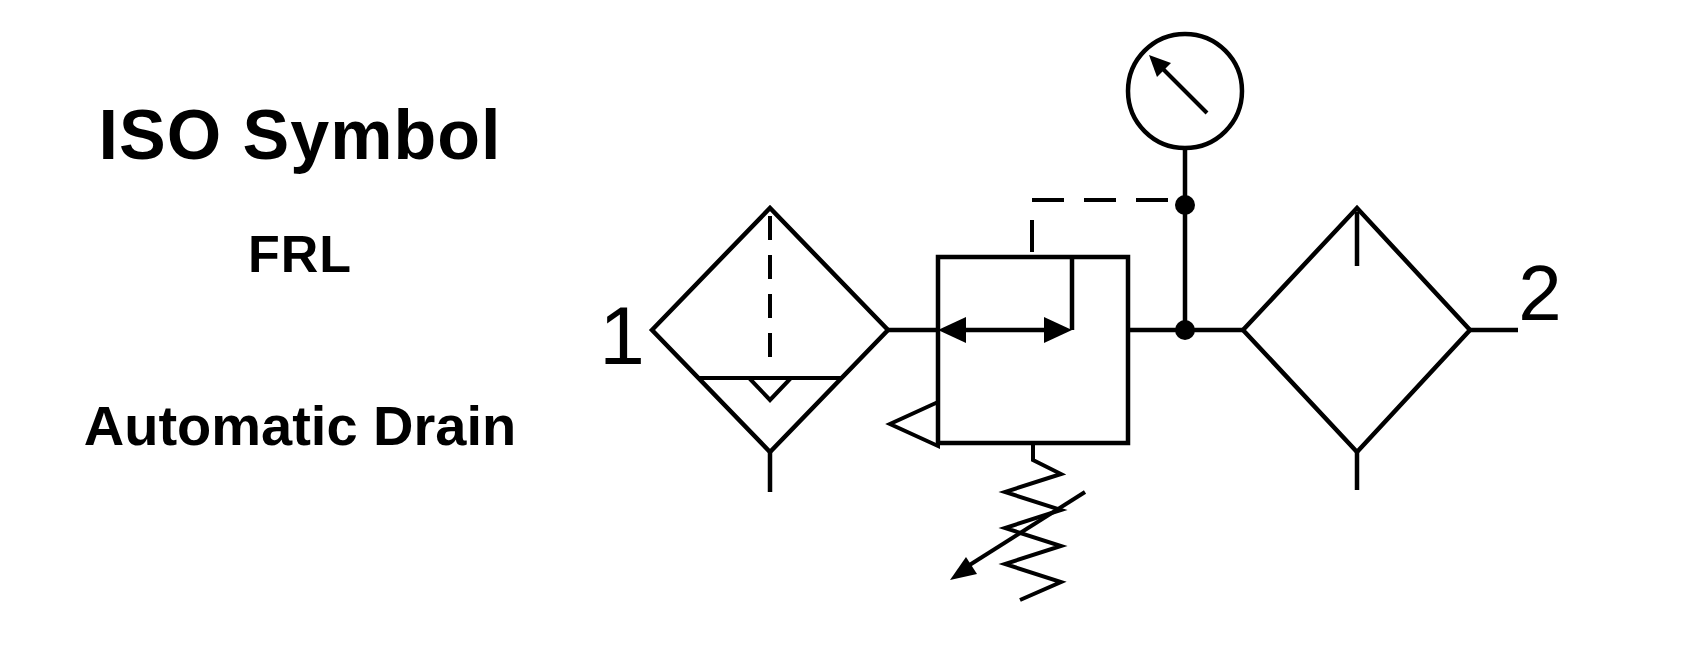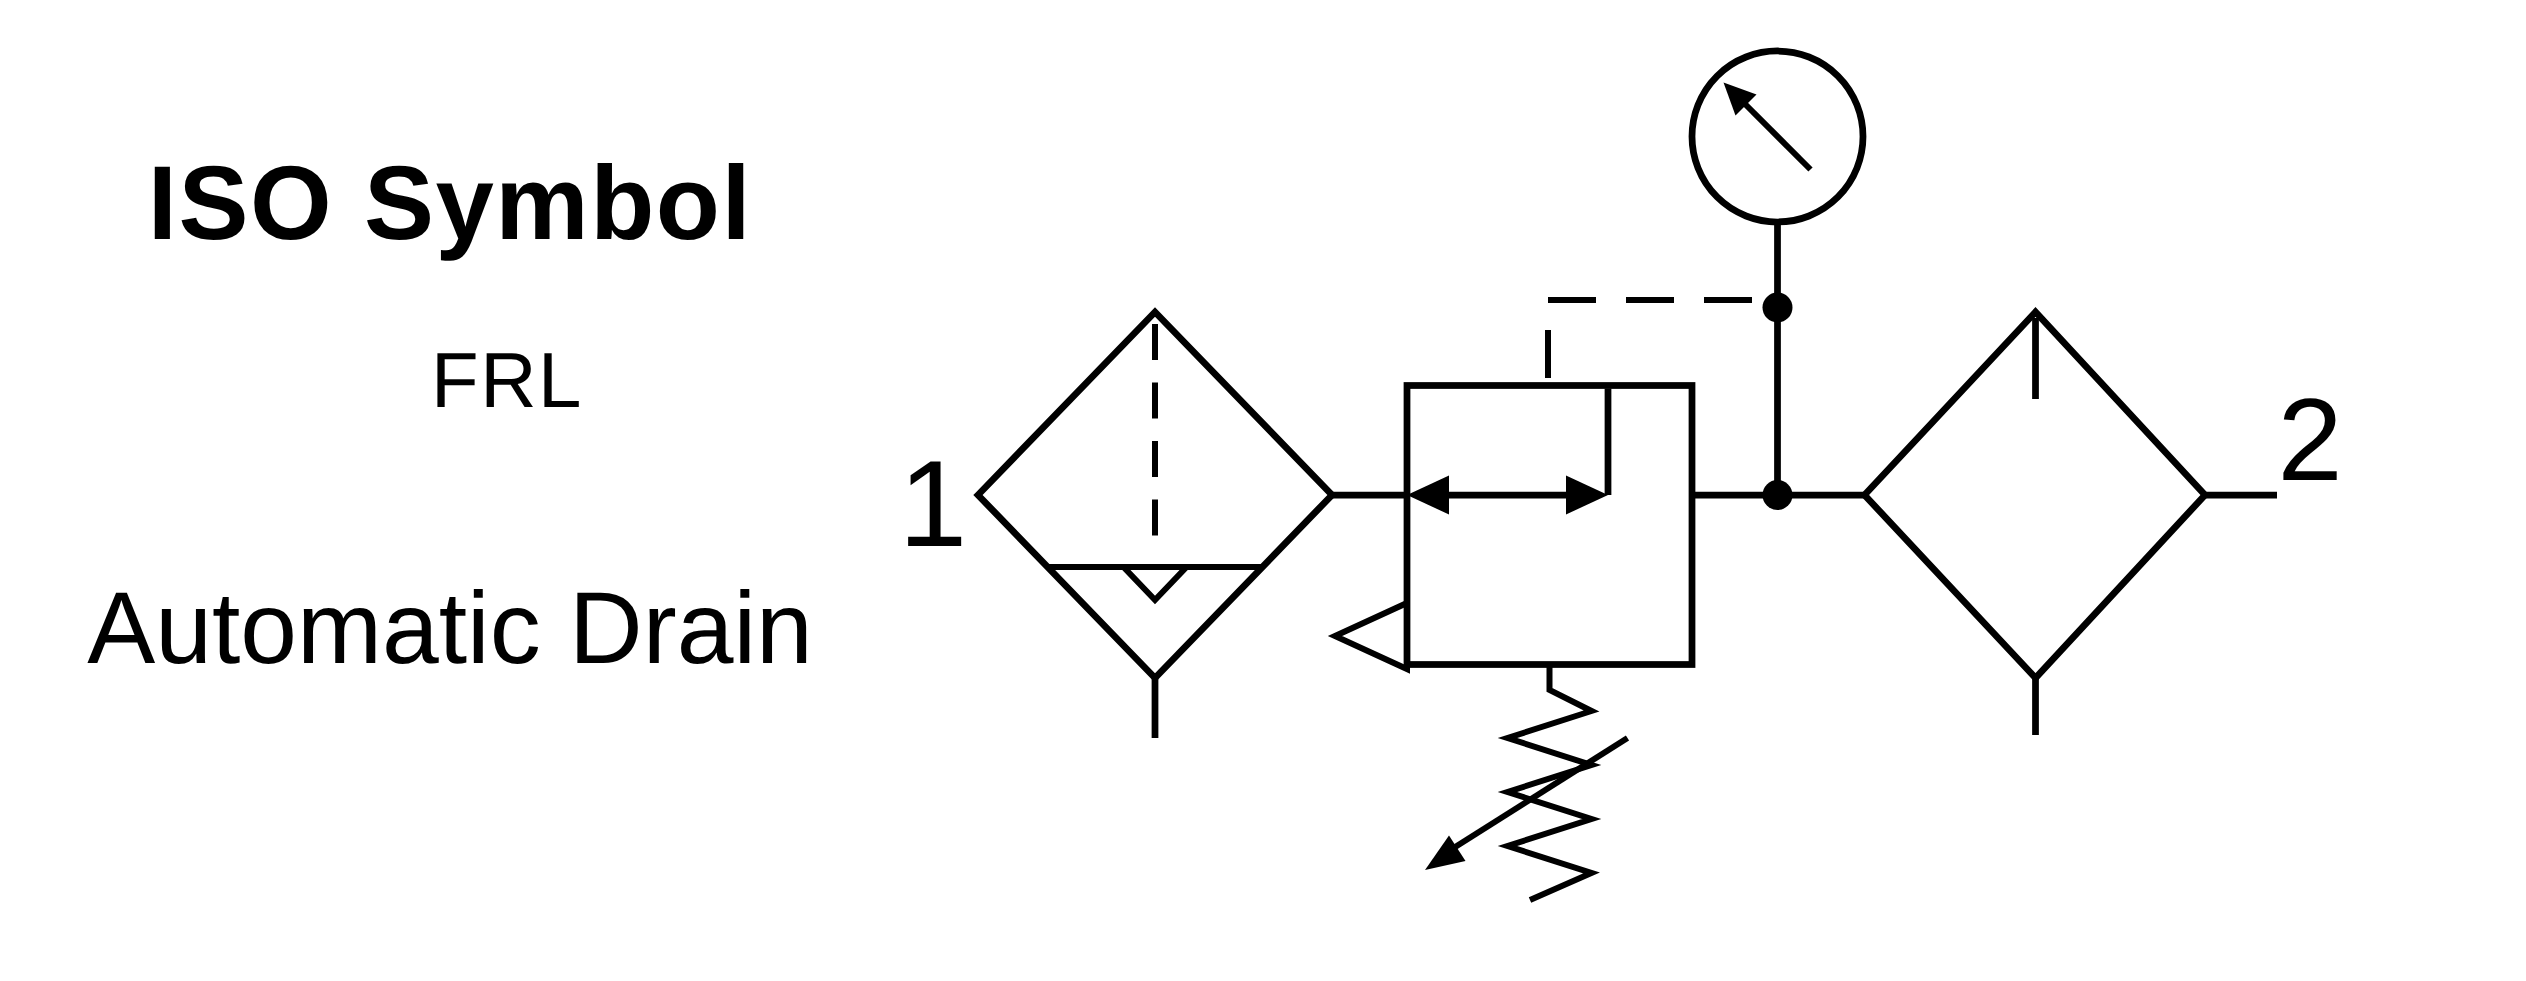--- a/index.html
+++ b/index.html
@@ -27,22 +27,22 @@
   }
   .title-block .line {
     position: absolute;
     left: 0;
     width: 100%;
     text-align: center;
     line-height: 1;
     white-space: nowrap;
   }
   .t-main   { top: 100px; font-size: 70px; font-weight: bold; letter-spacing: 1px; }
-  .t-sub    { top: 228px; font-size: 52px; font-weight: normal; letter-spacing: 1px; margin-left: 38px; }
-  .t-line1  { top: 385px; font-size: 68px; font-weight: 400; }
+  .t-sub    { top: 228px; font-size: 52px; font-weight: bold; letter-spacing: 1px; }
+  .t-line1  { top: 398px; font-size: 56px; font-weight: 700; }
   .t-line2  { top: 470px; font-size: 62px; font-weight: 400; }
   svg.diagram {
     position: absolute;
     left: 0;
     top: 0;
   }
   .stroke {
     fill: none;
     stroke: #000;
     stroke-width: 4.5;

